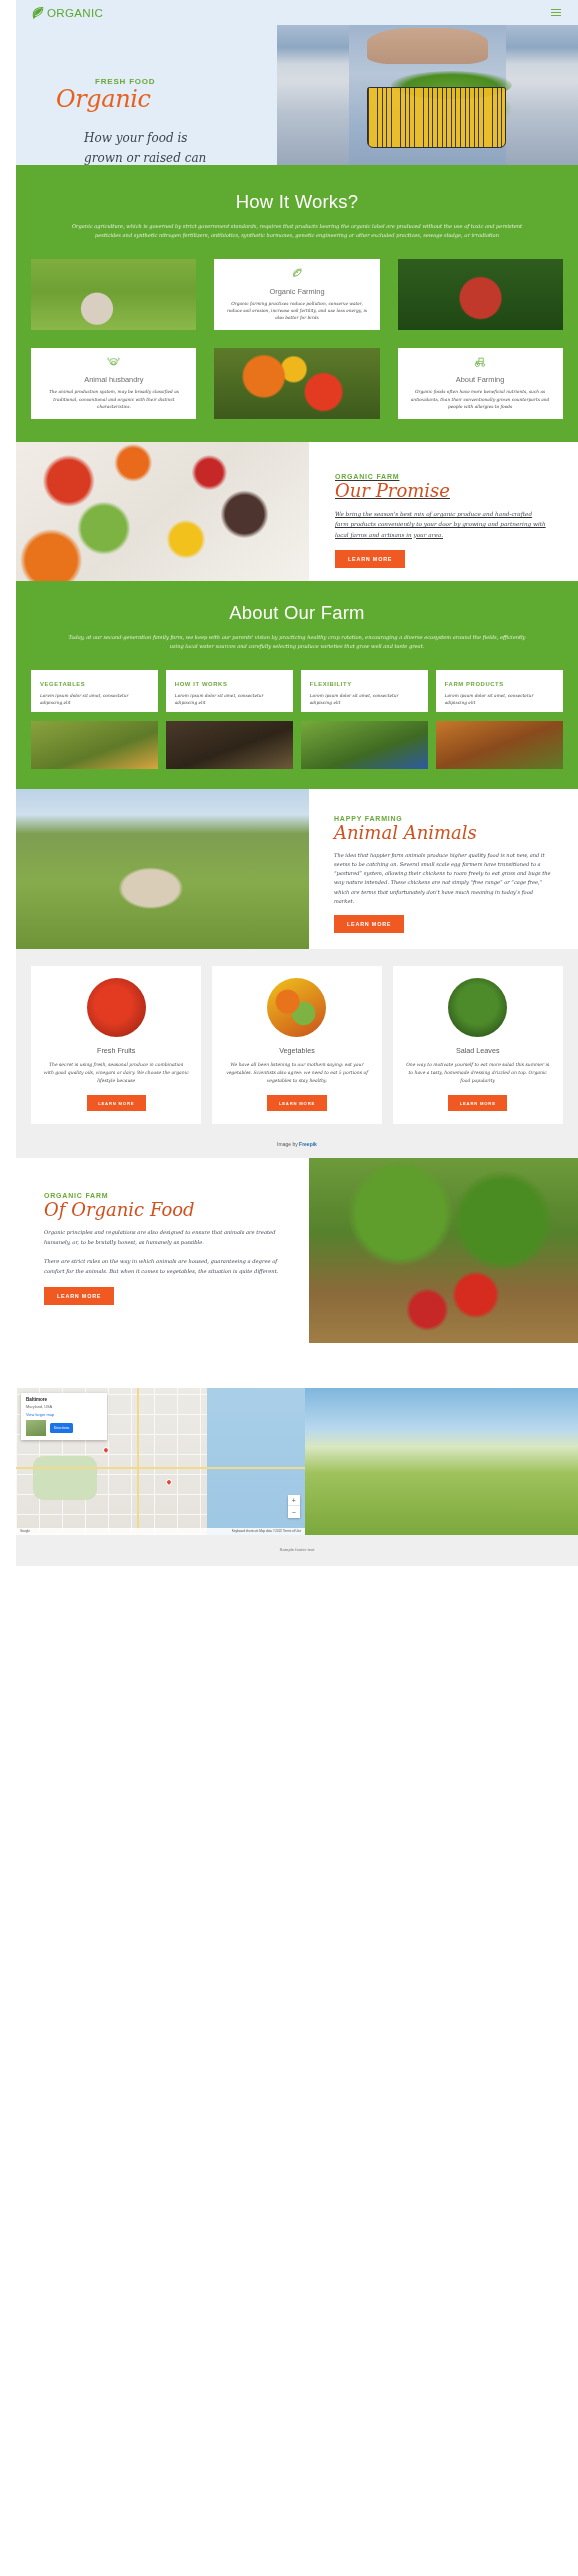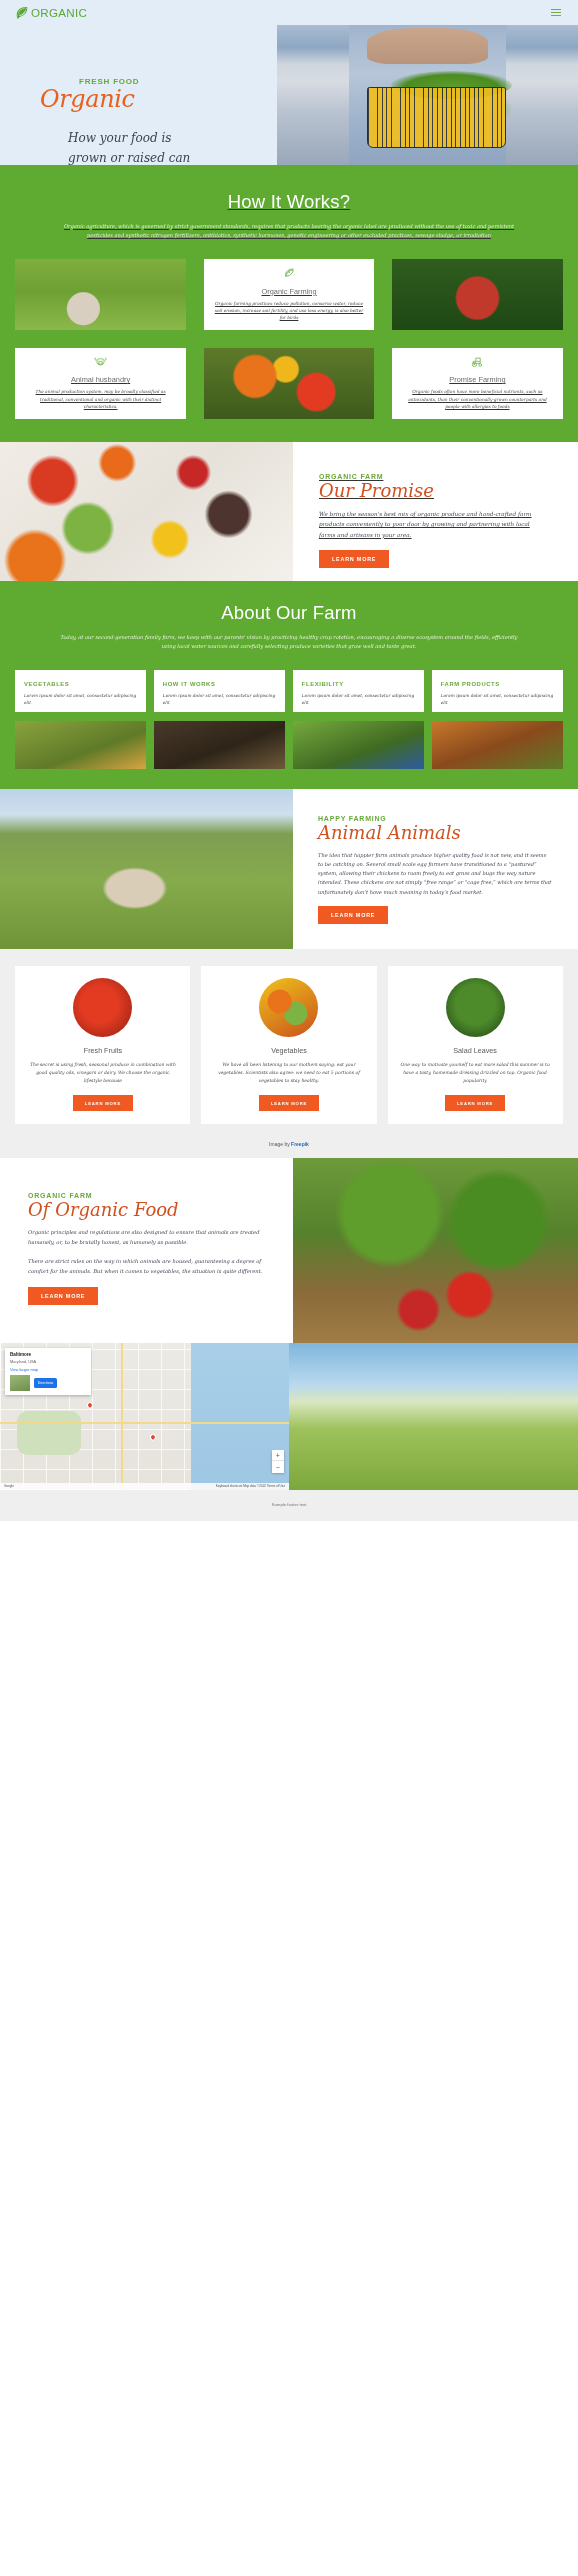--- a/index.html
+++ b/index.html
@@ -4,21 +4,21 @@
 <style>
   * { box-sizing: border-box; margin: 0; padding: 0; }
   html, body { width: 578px; }
   body {
     font-family: "Liberation Sans", sans-serif;
     background: #ffffff;
     color: #333;
     width: 578px;
     overflow-x: hidden;
   }
-  .page { width: 578px; position: relative; }
+  .page { width: 578px; position: relative; padding-left: 16px; }
 
   
   .site-header {
     height: 25px;
     background: #e3edf7;
     display: flex;
     align-items: center;
     justify-content: space-between;
     padding: 0 14px;
     position: relative;
@@ -114,21 +114,21 @@
     font-weight: bold;
     letter-spacing: 0.8px;
     padding: 6.2px 13px;
     text-align: center;
     cursor: pointer;
     border: none;
     text-decoration: none;
   }
 
   
-  .green-section { background: #5faa30; padding: 26px 0 23px; text-decoration: underline; }
+  .green-section { background: #5faa30; padding: 26px 0 23px; }
   .sec-title {
     color: #fff;
     text-align: center;
     font-size: 18.5px;
     font-weight: 400;
     letter-spacing: 0.2px;
     margin-bottom: 8.5px;
   }
   .sec-sub {
     font-family: "DejaVu Serif", serif;
@@ -269,21 +269,21 @@
     font-size: 4.2px; font-weight: bold; letter-spacing: 0.8px;
     padding: 5.4px 11.6px; cursor: pointer;
   }
   .credit {
     background:#efefef; text-align:center; font-size: 5px;
     color:#555; padding: 3.1px 0 10.8px;
   }
   .credit a { color:#2b6cb0; font-weight:bold; text-decoration:none; }
 
   
-  .ofood { display:flex; background:#fff; height: 185px; }
+  .ofood { display:flex; background:#fff; height: 230px; }
   .ofood-body { width: 293px; padding: 34px 25px 0 28px; }
   .ofood-img {
     flex:1; height: 185px;
     background:
       radial-gradient(circle at 62% 74%, #d62b1f 0 9%, rgba(214,43,31,0) 11%),
       radial-gradient(circle at 44% 82%, #c62828 0 8%, rgba(198,40,40,0) 10%),
       radial-gradient(circle at 34% 30%, #5f9e2c 0 20%, rgba(95,158,44,0) 24%),
       radial-gradient(circle at 72% 34%, #4b8c22 0 18%, rgba(75,140,34,0) 22%),
       linear-gradient(180deg,#6d9a3a 0%, #55822c 40%, #8a6a3a 72%, #a07d45 100%);
   }
@@ -441,21 +441,21 @@
       <div class="tile card">
         <span class="ico">
           <svg width="14" height="11.6" viewBox="0 0 26 22">
             <rect x="11" y="4" width="8" height="6" fill="none" stroke="#5aa832" stroke-width="1.3"></rect>
             <path d="M11 10H6v4h13v-4" fill="none" stroke="#5aa832" stroke-width="1.3"></path>
             <circle cx="8" cy="16" r="4" fill="none" stroke="#5aa832" stroke-width="1.3"></circle>
             <circle cx="8" cy="16" r="1.3" fill="#5aa832"></circle>
             <circle cx="19" cy="17" r="2.6" fill="none" stroke="#5aa832" stroke-width="1.3"></circle>
           </svg>
         </span>
-        <div class="card-title">Promise Farming</div>
+        <div class="card-title">About Farming</div>
         <div class="card-text">Organic foods often have more beneficial nutrients, such as antioxidants, than their conventionally-grown counterparts and people with allergies to foods</div>
       </div>
     </div>
   </section>
 
   <section class="promise">
     <div class="promise-img"></div>
     <div class="promise-body">
       <div class="promise-eyebrow">ORGANIC FARM</div>
       <div class="promise-script">Our Promise</div>

